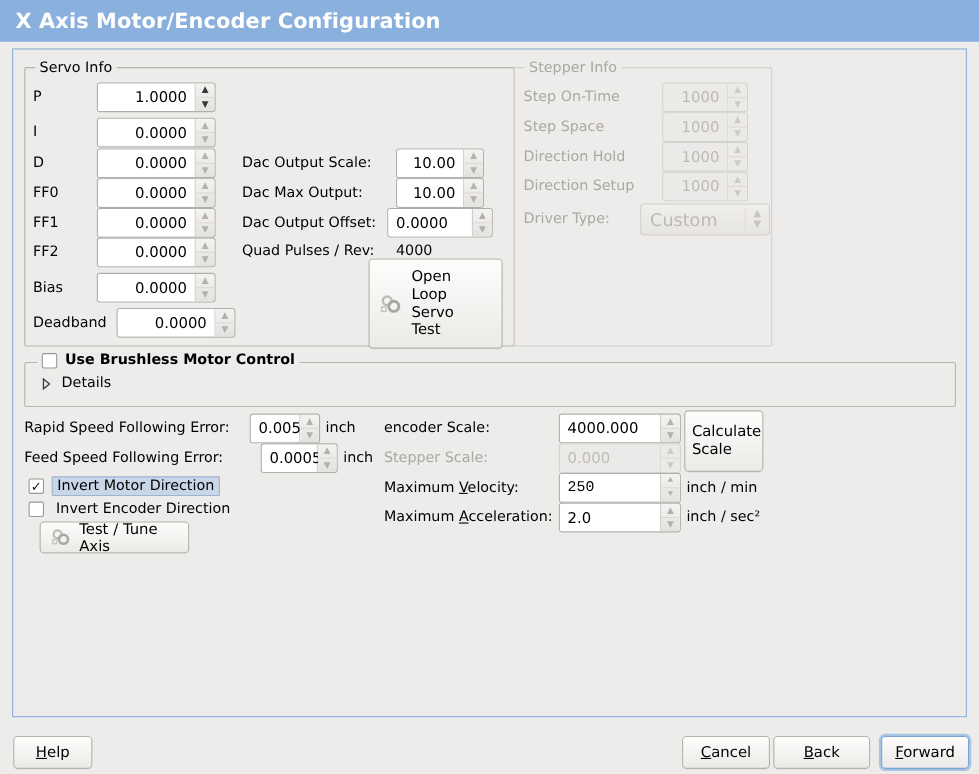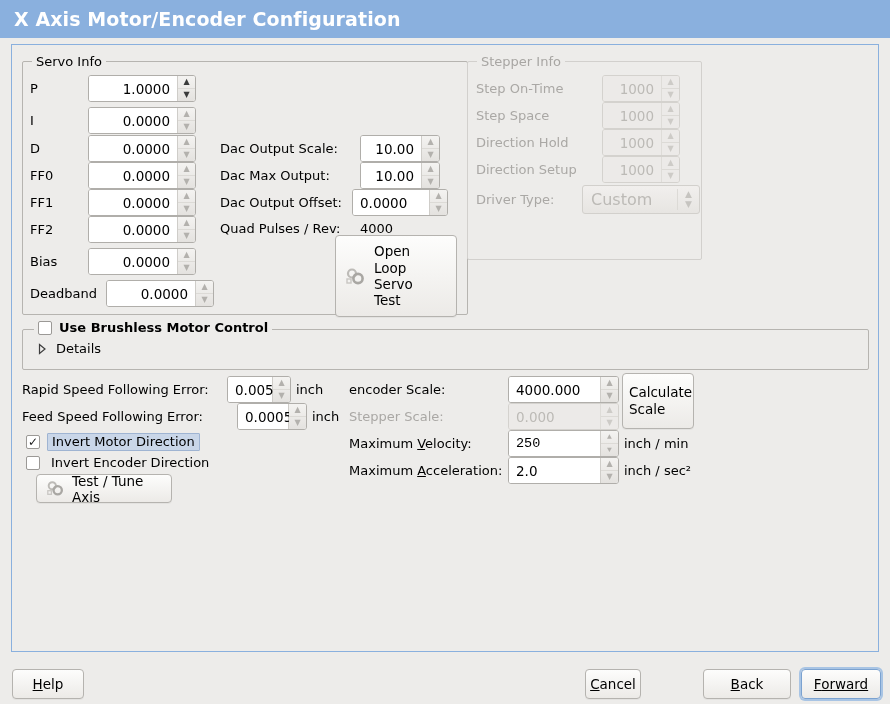--- a/index.html
+++ b/index.html
@@ -309,21 +309,21 @@
       </svg>
     </span>
     <span style="display:flex; flex-direction:column; align-items:flex-start; margin-left:8px; line-height:1.22; font-size:13.5px;">
       <span>Open</span>
       <span>Loop</span>
       <span>Servo</span>
       <span>Test</span>
     </span>
   </div>
 
-  <div class="group disabled" style="left:455px; top:16px; width:235px; height:199px;">
+  <div class="group disabled" style="left:455px; top:16px; width:235px; height:254px;">
     <span class="group-label">Stepper Info</span>
   </div>
 
   <div class="row" style="left:464px; top:30px;">
     <span class="lbl dim" style="width:126px;">Step On-Time</span>
     <span class="spin disabled" style="width:78px;">
       <span class="val">1000</span>
       <span class="btns">
           <i>▲</i>
           <i>▼</i>
@@ -473,22 +473,22 @@
     </span>
     <span class="lbl" style="margin-left:5px;">inch / sec²</span>
   </div>
 
 </div>
 
 <div class="footer">
   <div class="btn foot-btn" style="left:12px; width:72px;">
     <span><span class="mn">H</span><span>elp</span></span>
   </div>
-  <div class="btn foot-btn" style="left:585px; width:56px;">
+  <div class="btn foot-btn" style="left:620px; width:80px;">
     <span><span class="mn">C</span><span>ancel</span></span>
   </div>
   <div class="btn foot-btn" style="left:703px; width:88px;">
     <span><span class="mn">B</span><span>ack</span></span>
   </div>
-  <div class="btn foot-btn focus" style="left:801px; width:80px;text-decoration:underline;">
+  <div class="btn foot-btn focus" style="left:801px; width:80px;">
     <span><span class="mn">F</span><span>orward</span></span>
   </div>
 </div>
 
 </body></html>

